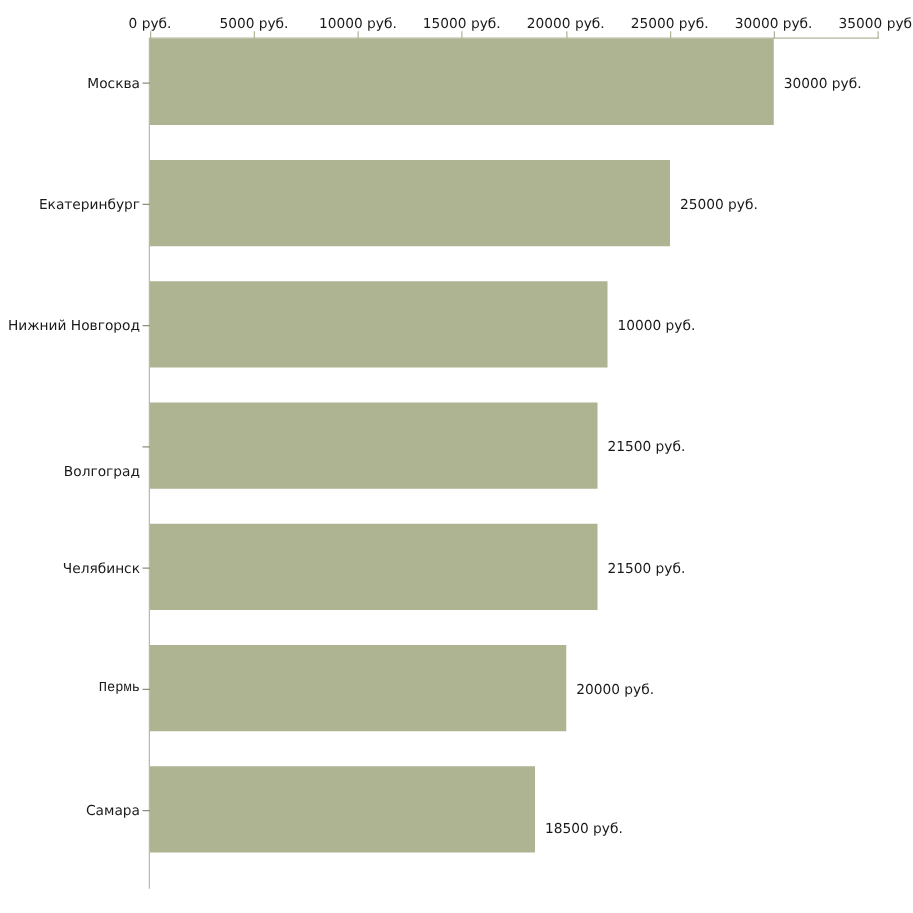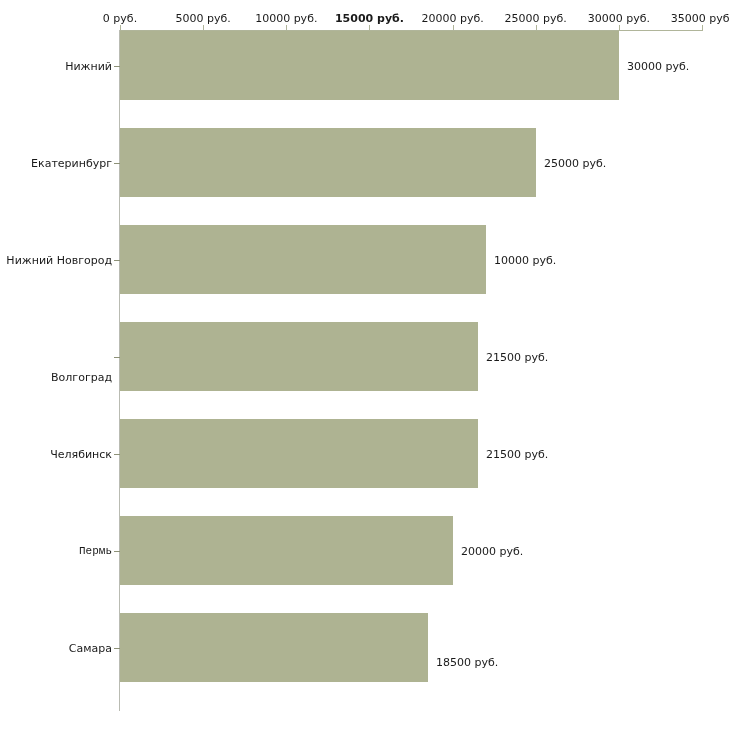--- a/index.html
+++ b/index.html
@@ -104,35 +104,35 @@
   <div class="axis-left-line"></div>
 
   <div id="xticks-layer">
       <div class="tick-mark" style="left: 120px;"></div>
       <div class="xtick-label" style="left: 120px;">0 руб.</div>
       <div class="tick-mark" style="left: 203.143px;"></div>
       <div class="xtick-label" style="left: 203.143px;">5000 руб.</div>
       <div class="tick-mark" style="left: 286.286px;"></div>
       <div class="xtick-label" style="left: 286.286px;">10000 руб.</div>
       <div class="tick-mark" style="left: 369.429px;"></div>
-      <div class="xtick-label" style="left: 369.429px; font-weight: bold;">15000 руб.</div>
+      <div class="xtick-label" style="left: 369.429px;">15000 руб.</div>
       <div class="tick-mark" style="left: 452.571px;"></div>
       <div class="xtick-label" style="left: 452.571px;">20000 руб.</div>
       <div class="tick-mark" style="left: 535.714px;"></div>
       <div class="xtick-label" style="left: 535.714px;">25000 руб.</div>
       <div class="tick-mark" style="left: 618.857px;"></div>
       <div class="xtick-label" style="left: 618.857px;">30000 руб.</div>
       <div class="tick-mark" style="left: 702px;"></div>
       <div class="xtick-label" style="left: 702px;">35000 руб.</div>
     </div>
 
   <div id="yticks-layer">
       <div class="ytick-mark" style="top: 66px;"></div>
       <div class="ytick-label-wrap" style="top: 60px;">
-        <div class="ytick-label">Нижний</div>
+        <div class="ytick-label">Москва</div>
       </div>
       <div class="ytick-mark" style="top: 163px;"></div>
       <div class="ytick-label-wrap" style="top: 157px;">
         <div class="ytick-label">Екатеринбург</div>
       </div>
       <div class="ytick-mark" style="top: 260px;"></div>
       <div class="ytick-label-wrap" style="top: 254px;">
         <div class="ytick-label">Нижний Новгород</div>
       </div>
       <div class="ytick-mark" style="top: 357px;"></div>

